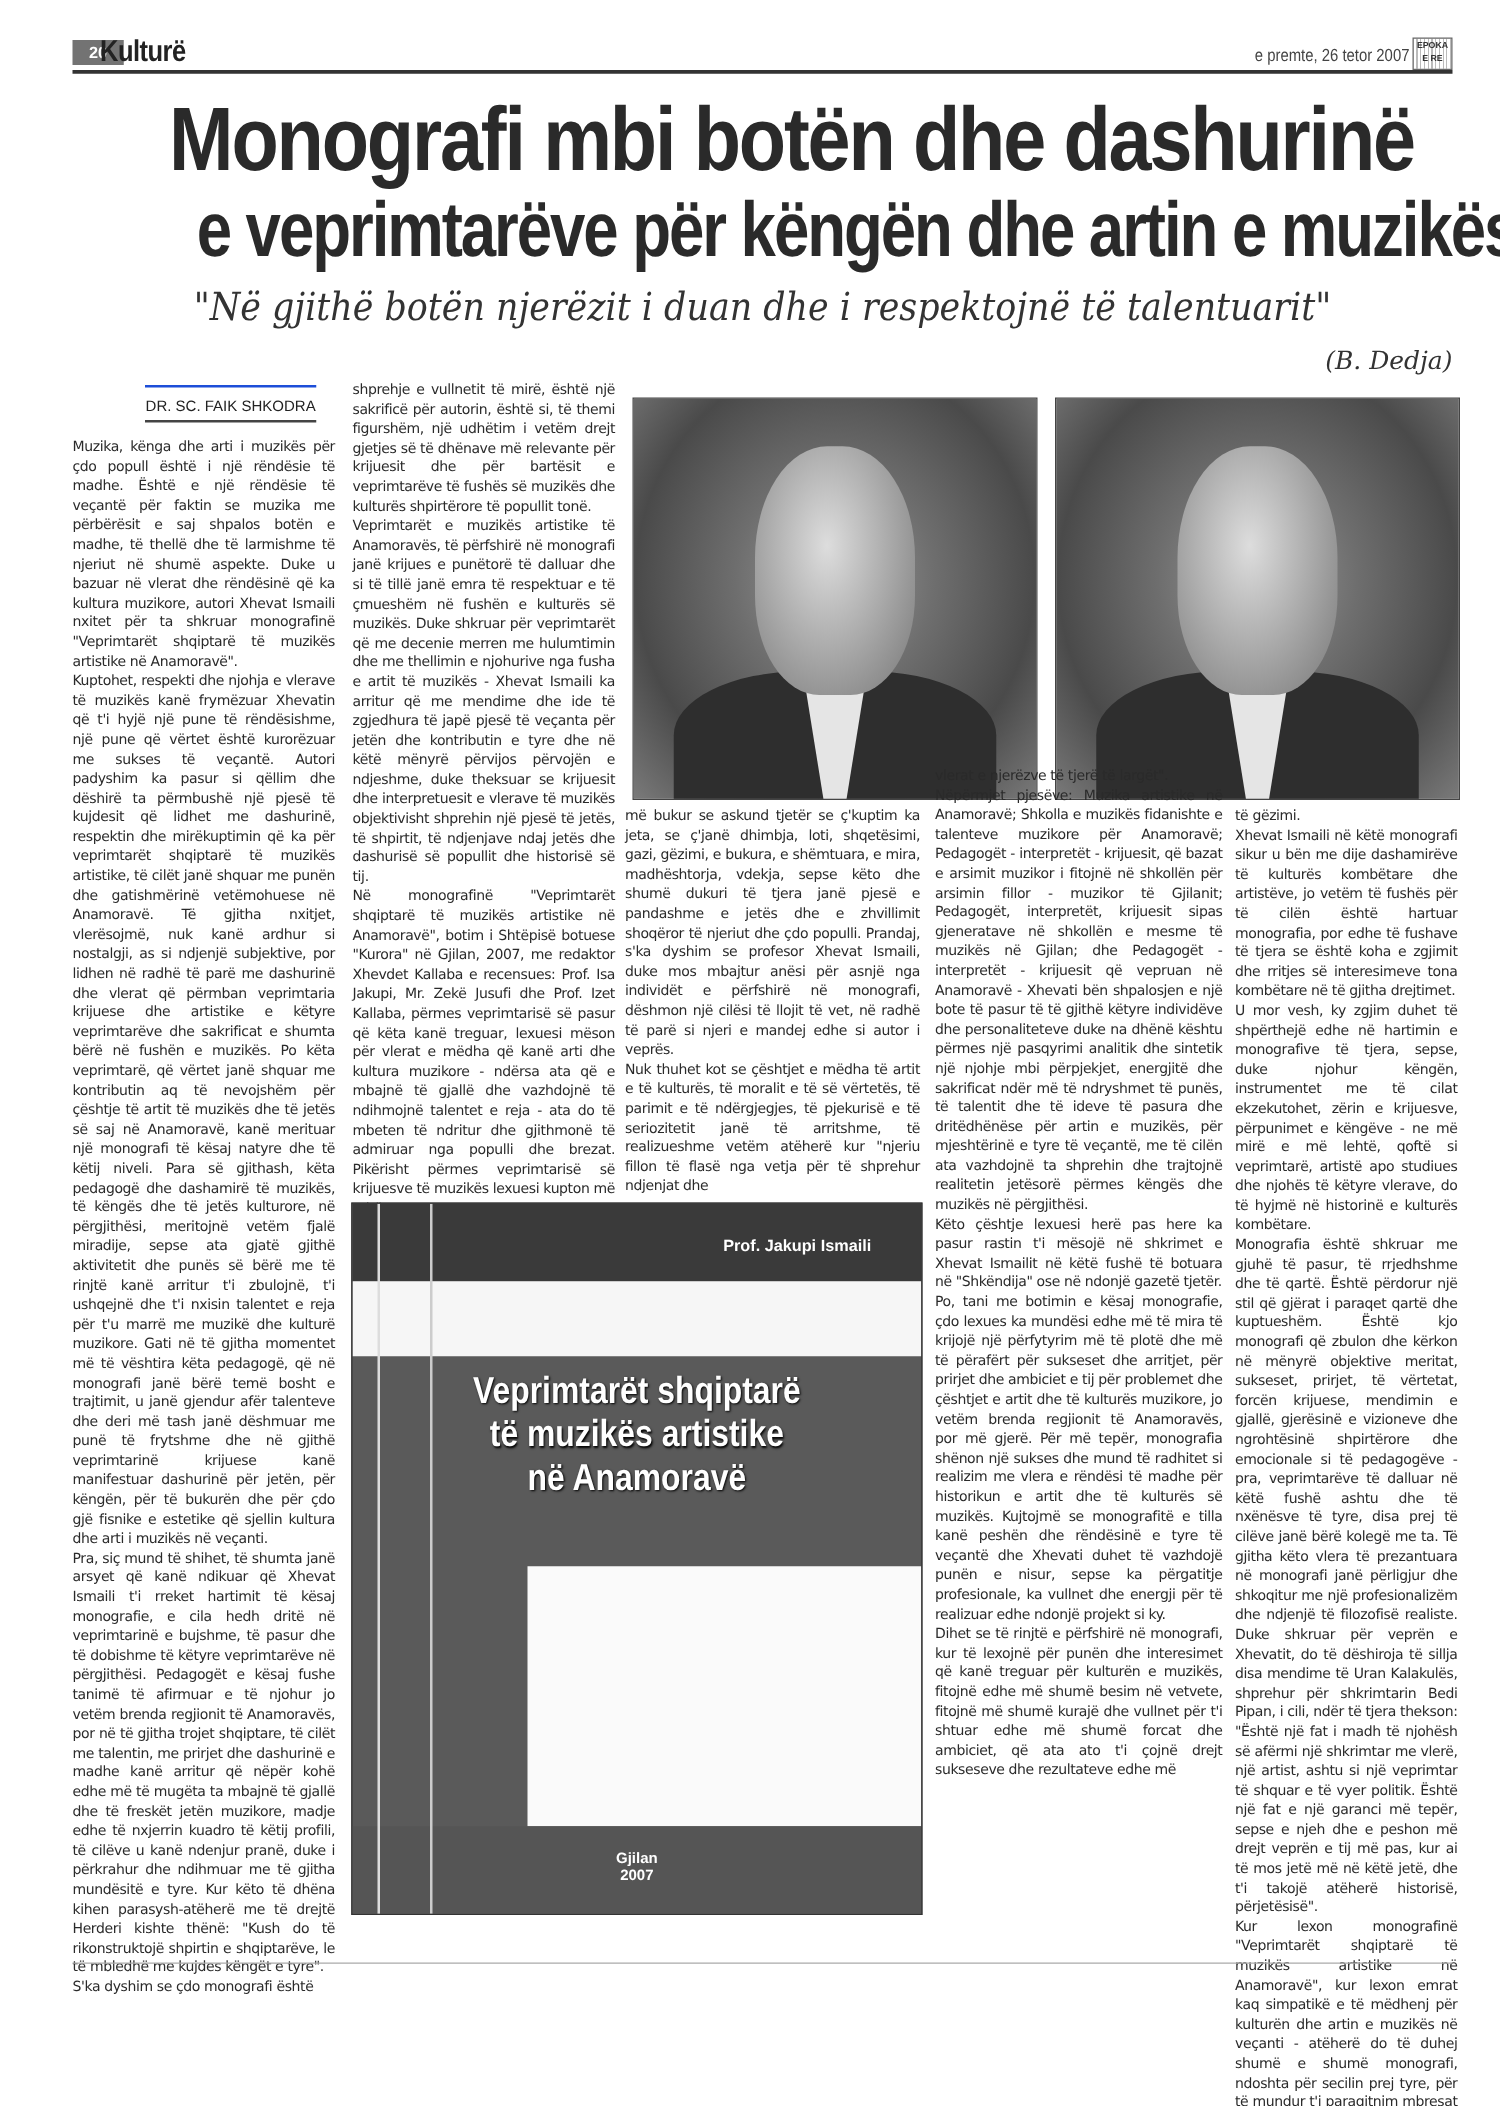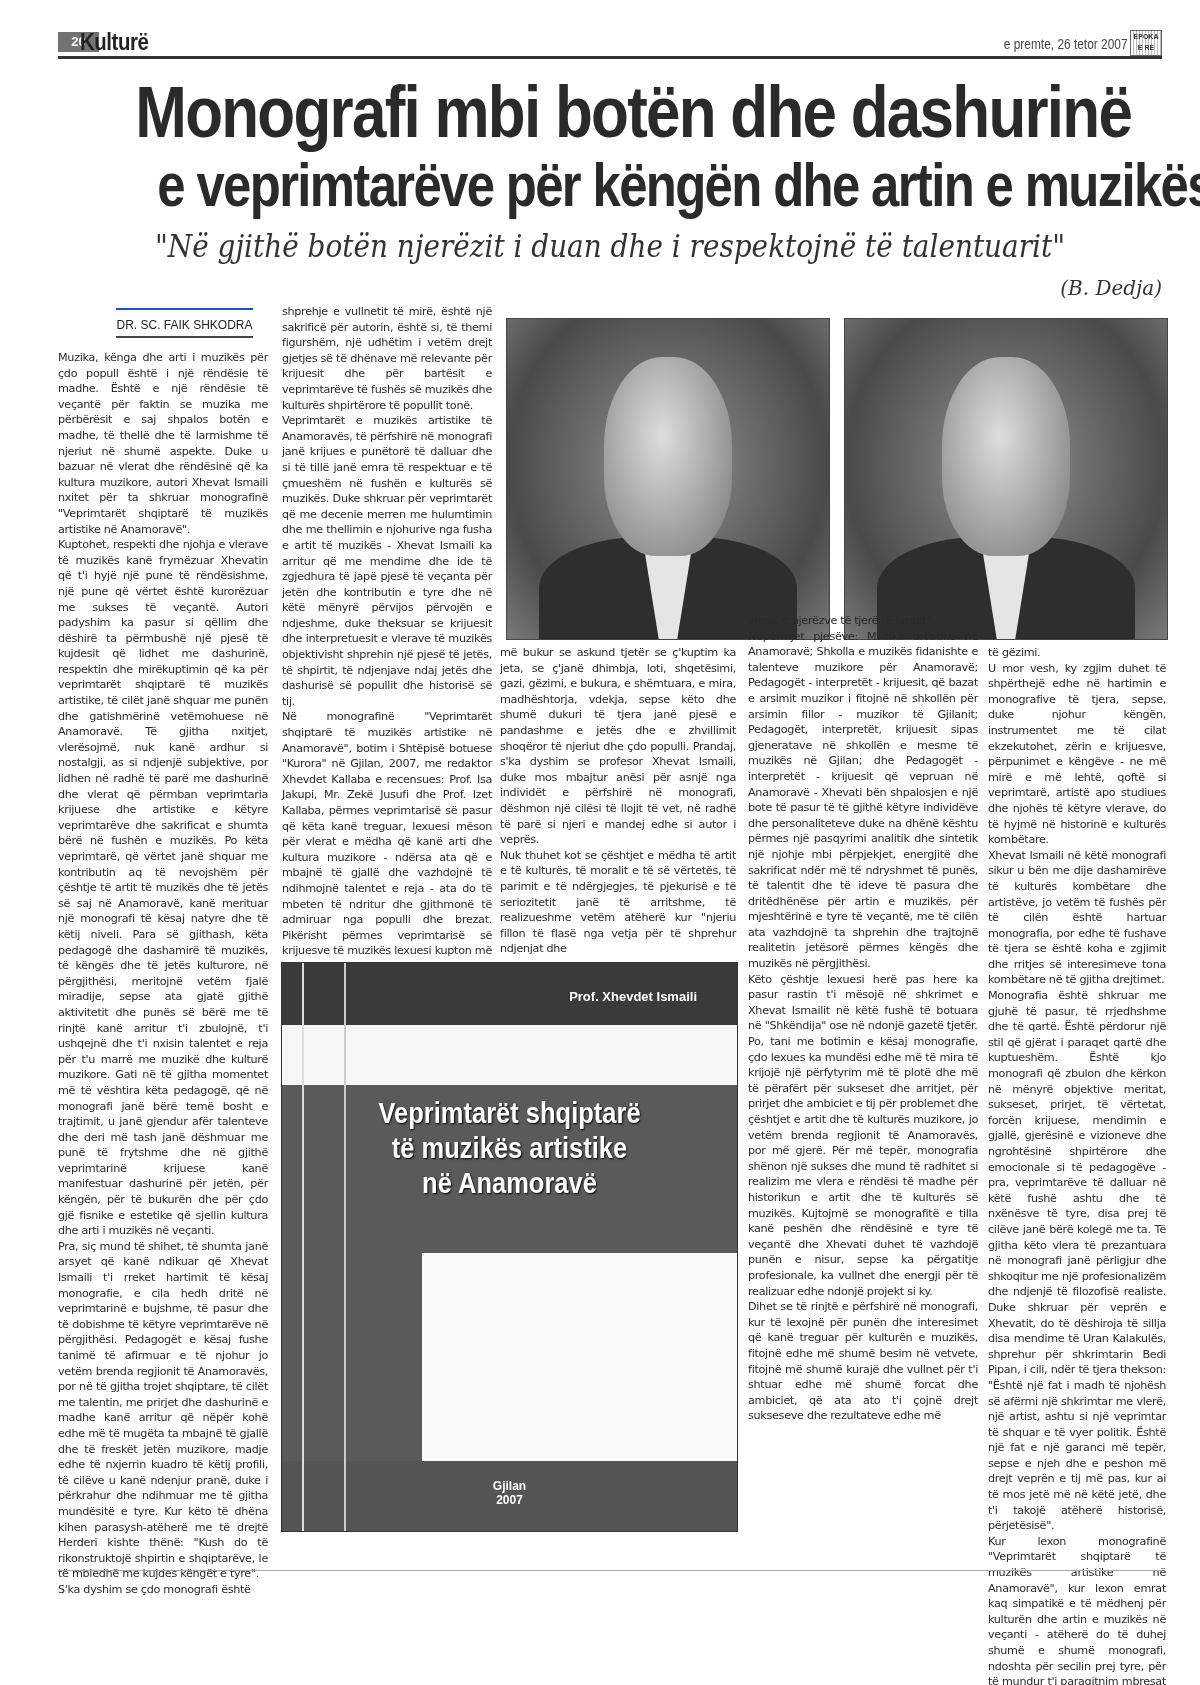--- a/index.html
+++ b/index.html
@@ -88,33 +88,33 @@
 <div class="col c4">
   <p>vlerat e njerëzve të tjerë të largët".</p>
   <p>Nëpërmjet pjesëve: Muzika artistike në Anamoravë; Shkolla e muzikës fidanishte e talenteve muzikore për Anamoravë; Pedagogët - interpretët - krijuesit, që bazat e arsimit muzikor i fitojnë në shkollën për arsimin fillor - muzikor të Gjilanit; Pedagogët, interpretët, krijuesit sipas gjeneratave në shkollën e mesme të muzikës në Gjilan; dhe Pedagogët - interpretët - krijuesit që vepruan në Anamoravë - Xhevati bën shpalosjen e një bote të pasur të të gjithë këtyre individëve dhe personaliteteve duke na dhënë kështu përmes një pasqyrimi analitik dhe sintetik një njohje mbi përpjekjet, energjitë dhe sakrificat ndër më të ndryshmet të punës, të talentit dhe të ideve të pasura dhe dritëdhënëse për artin e muzikës, për mjeshtërinë e tyre të veçantë, me të cilën ata vazhdojnë ta shprehin dhe trajtojnë realitetin jetësorë përmes këngës dhe muzikës në përgjithësi.</p>
   <p>Këto çështje lexuesi herë pas here ka pasur rastin t'i mësojë në shkrimet e Xhevat Ismailit në këtë fushë të botuara në "Shkëndija" ose në ndonjë gazetë tjetër.</p>
   <p>Po, tani me botimin e kësaj monografie, çdo lexues ka mundësi edhe më të mira të krijojë një përfytyrim më të plotë dhe më të përafërt për sukseset dhe arritjet, për prirjet dhe ambiciet e tij për problemet dhe çështjet e artit dhe të kulturës muzikore, jo vetëm brenda regjionit të Anamoravës, por më gjerë. Për më tepër, monografia shënon një sukses dhe mund të radhitet si realizim me vlera e rëndësi të madhe për historikun e artit dhe të kulturës së muzikës. Kujtojmë se monografitë e tilla kanë peshën dhe rëndësinë e tyre të veçantë dhe Xhevati duhet të vazhdojë punën e nisur, sepse ka përgatitje profesionale, ka vullnet dhe energji për të realizuar edhe ndonjë projekt si ky.</p>
   <p>Dihet se të rinjtë e përfshirë në monografi, kur të lexojnë për punën dhe interesimet që kanë treguar për kulturën e muzikës, fitojnë edhe më shumë besim në vetvete, fitojnë më shumë kurajë dhe vullnet për t'i shtuar edhe më shumë forcat dhe ambiciet, që ata ato t'i çojnë drejt sukseseve dhe rezultateve edhe më</p>
 </div>
 
 <div class="col c5">
   <p>të gëzimi.</p>
+  <p>Xhevat Ismaili në këtë monografi sikur u bën me dije dashamirëve të kulturës kombëtare dhe artistëve, jo vetëm të fushës për të cilën është hartuar monografia, por edhe të fushave të tjera se është koha e zgjimit dhe rritjes së interesimeve tona kombëtare në të gjitha drejtimet.</p>
   <p>U mor vesh, ky zgjim duhet të shpërthejë edhe në hartimin e monografive të tjera, sepse, duke njohur këngën, instrumentet me të cilat ekzekutohet, zërin e krijuesve, përpunimet e këngëve - ne më mirë e më lehtë, qoftë si veprimtarë, artistë apo studiues dhe njohës të këtyre vlerave, do të hyjmë në historinë e kulturës kombëtare.</p>
-  <p>Xhevat Ismaili në këtë monografi sikur u bën me dije dashamirëve të kulturës kombëtare dhe artistëve, jo vetëm të fushës për të cilën është hartuar monografia, por edhe të fushave të tjera se është koha e zgjimit dhe rritjes së interesimeve tona kombëtare në të gjitha drejtimet.</p>
   <p>Monografia është shkruar me gjuhë të pasur, të rrjedhshme dhe të qartë. Është përdorur një stil që gjërat i paraqet qartë dhe kuptueshëm. Është kjo monografi që zbulon dhe kërkon në mënyrë objektive meritat, sukseset, prirjet, të vërtetat, forcën krijuese, mendimin e gjallë, gjerësinë e vizioneve dhe ngrohtësinë shpirtërore dhe emocionale si të pedagogëve - pra, veprimtarëve të dalluar në këtë fushë ashtu dhe të nxënësve të tyre, disa prej të cilëve janë bërë kolegë me ta. Të gjitha këto vlera të prezantuara në monografi janë përligjur dhe shkoqitur me një profesionalizëm dhe ndjenjë të filozofisë realiste. Duke shkruar për veprën e Xhevatit, do të dëshiroja të sillja disa mendime të Uran Kalakulës, shprehur për shkrimtarin Bedi Pipan, i cili, ndër të tjera thekson: "Është një fat i madh të njohësh së afërmi një shkrimtar me vlerë, një artist, ashtu si një veprimtar të shquar e të vyer politik. Është një fat e një garanci më tepër, sepse e njeh dhe e peshon më drejt veprën e tij më pas, kur ai të mos jetë më në këtë jetë, dhe t'i takojë atëherë historisë, përjetësisë".</p>
   <p>Kur lexon monografinë "Veprimtarët shqiptarë të muzikës artistike në Anamoravë", kur lexon emrat kaq simpatikë e të mëdhenj për kulturën dhe artin e muzikës në veçanti - atëherë do të duhej shumë e shumë monografi, ndoshta për secilin prej tyre, për të mundur t'i paraqitnim mbresat dhe arritjet e tyre të veçanta dhe përherë të rëndësishme për historinë e kulturën e muzikës shqiptare, në përgjithësi.</p>
 </div>
 
 <div class="cover">
   <div class="band-top"></div>
   <div class="white1"></div>
   <div class="white2"></div>
   <div class="band-bot"></div>
   <div class="strings"></div>
-  <div class="author">Prof. Xhevdet Ismaili</div>
+  <div class="author">Prof. Jakupi Ismaili</div>
   <div class="title">
     <div>Veprimtarët shqiptarë</div>
     <div>të muzikës artistike</div>
     <div>në Anamoravë</div>
   </div>
   <div class="place">
     <div>Gjilan</div>
     <div>2007</div>
   </div>
 </div>

